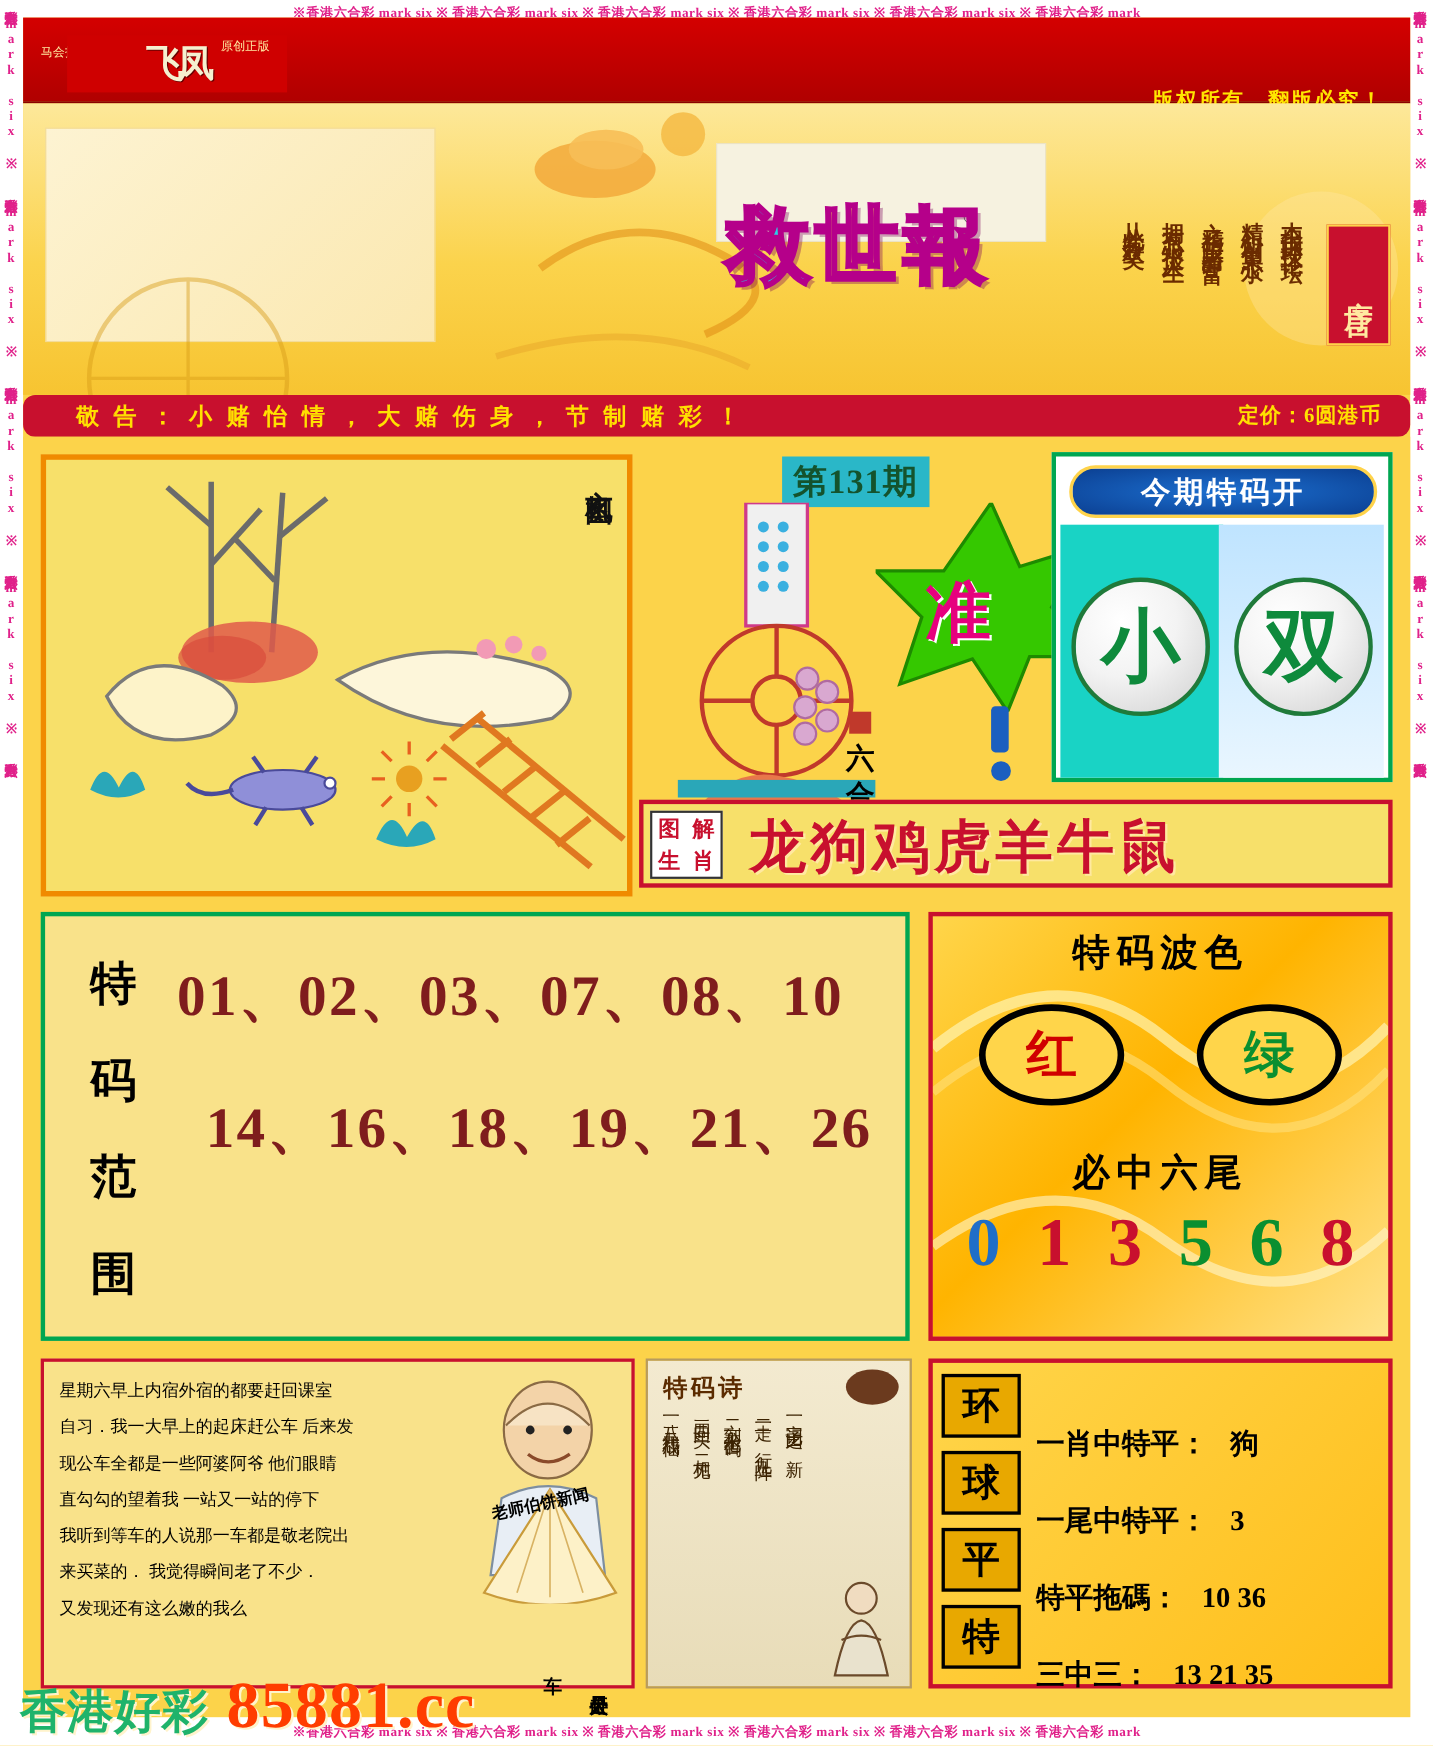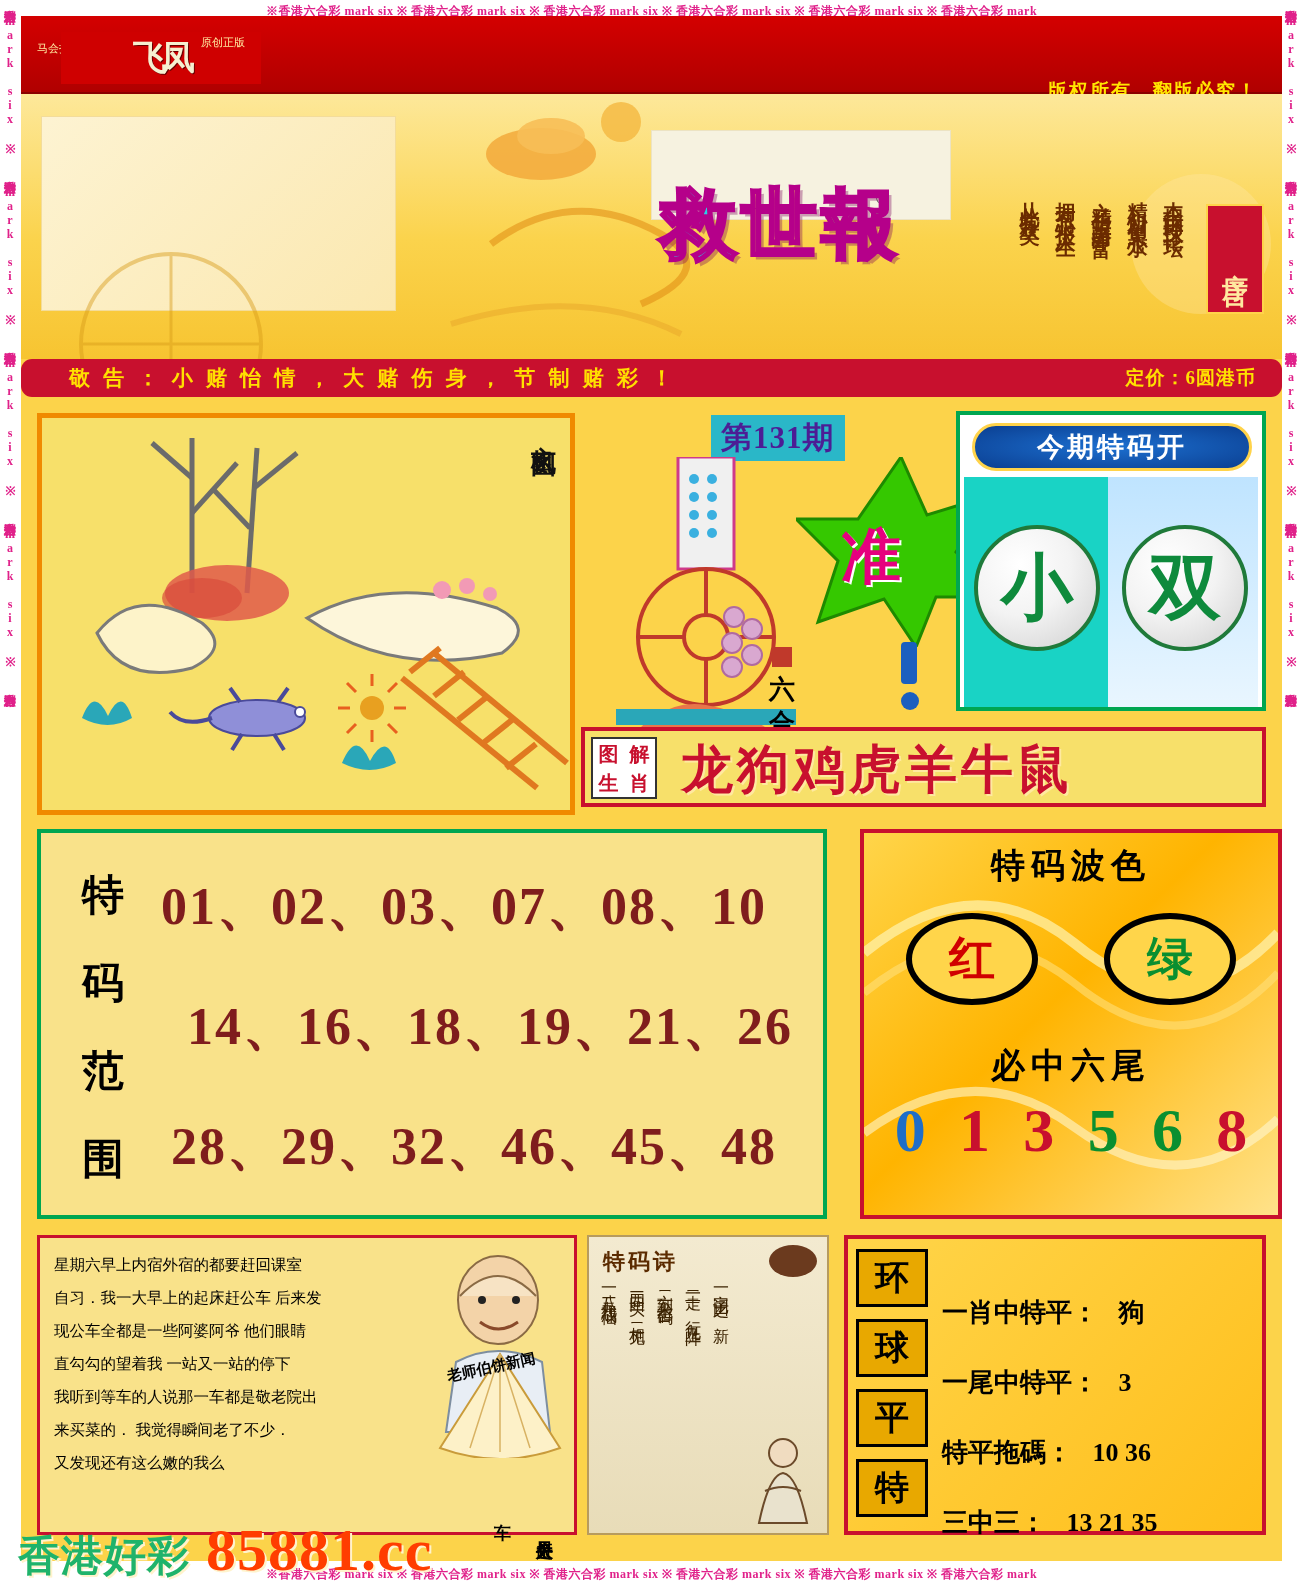--- a/index.html
+++ b/index.html
@@ -137,21 +137,21 @@
     position:absolute; right:10px; top:8px;
     writing-mode:vertical-rl; text-orientation:upright;
     font-family:"Liberation Serif", serif; font-size:25px; font-weight:bold;
     color:#111; letter-spacing:4px;
   }
   .pic-inner { position:absolute; inset:0; overflow:hidden; }
 
   
   .issue-tag {
     position:absolute; left:690px; top:18px;
-    background:#2ab7c8; color:#4c1d95; font-weight:bold;
+    background:#2ab7c8; color:#14532d; font-weight:bold;
     font-family:"Liberation Serif", serif; font-size:31px;
     padding:2px 10px; letter-spacing:1px;
   }
   .star {
     position:absolute; left:775px; top:60px; width:210px; height:190px;
   }
   .zhun {
     position:absolute; left:820px; top:120px;
     font-family:"Liberation Serif", serif; font-size:60px; font-weight:bold;
     color:#e6007e; text-shadow:2px 2px 0 #fff;
@@ -229,21 +229,21 @@
   }
   .range-row {
     font-family:"Liberation Serif", serif; font-size:52px; font-weight:bold;
     color:#7f1d1d; line-height:120px; letter-spacing:2px; white-space:nowrap;
   }
   .range-row.r2 { text-indent:26px; }
   .range-row.r3 { text-indent:10px; }
 
   
   .wave-box {
-    position:absolute; right:0; top:432px; width:422px; height:390px;
+    position:absolute; right:16px; top:432px; width:422px; height:390px;
     background:linear-gradient(135deg,#ffd54a 0%, #ffb400 45%, #ffe28a 100%);
     border:4px solid #c8102e; overflow:hidden;
   }
   .wave-title {
     position:absolute; left:0; top:10px; width:100%; text-align:center;
     font-family:"Liberation Serif", serif; font-size:34px; font-weight:bold; color:#000;
     letter-spacing:6px;
   }
   .wave-ball {
     position:absolute; top:80px; width:132px; height:92px; border-radius:50%;
@@ -520,21 +520,20 @@
     <div class="range-box">
       <div class="range-label">
         <div>特</div>
         <div>码</div>
         <div>范</div>
         <div>围</div>
       </div>
       <div class="range-rows">
         <div class="range-row r1">01、02、03、07、08、10</div>
         <div class="range-row r2">14、16、18、19、21、26</div>
-        <div class="range-row r3">28、29、32、46、45、48</div>
       </div>
     </div>
 
     <div class="wave-box">
       <svg style="position:absolute;left:0;top:0;" width="414" height="382">
         <path d="M0 120 q110 -90 210 -10 q110 90 204 -10" stroke="#fff3b0" stroke-width="10" fill="none" opacity="0.7"></path>
         <path d="M0 160 q110 -90 210 -10 q110 90 204 -10" stroke="#ffe07a" stroke-width="8" fill="none" opacity="0.6"></path>
         <path d="M0 300 q110 -80 210 -6 q110 80 204 -8" stroke="#fff6cf" stroke-width="9" fill="none" opacity="0.6"></path>
       </svg>
       <div class="wave-title">特码波色</div>

